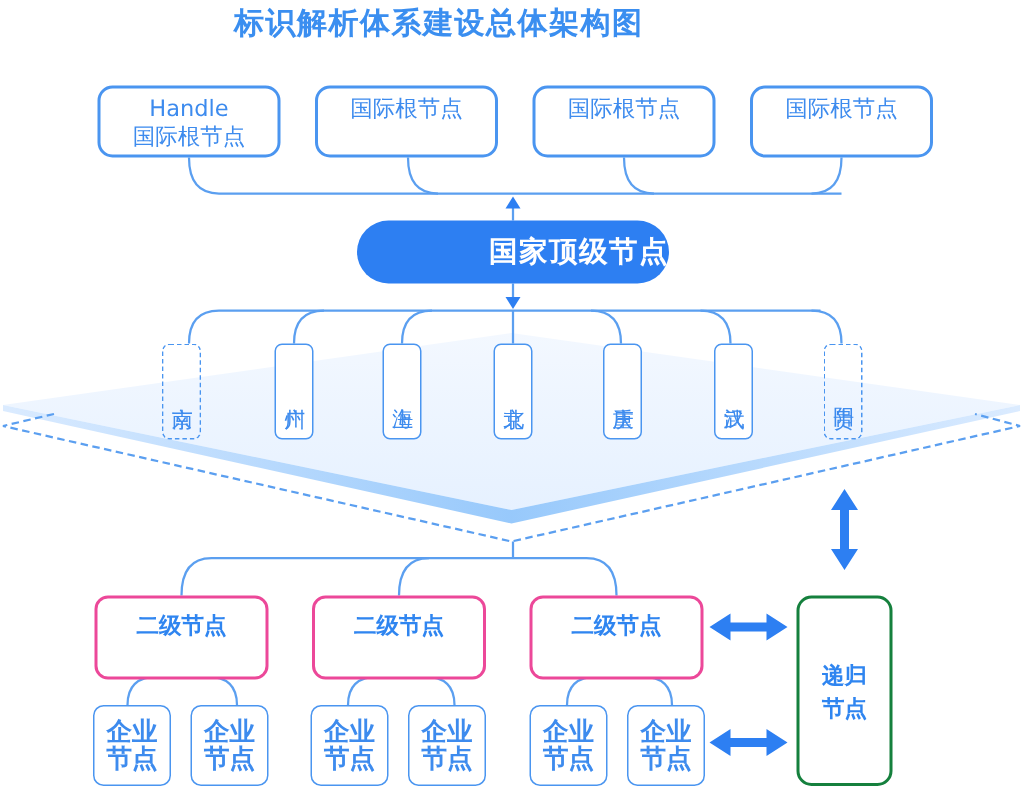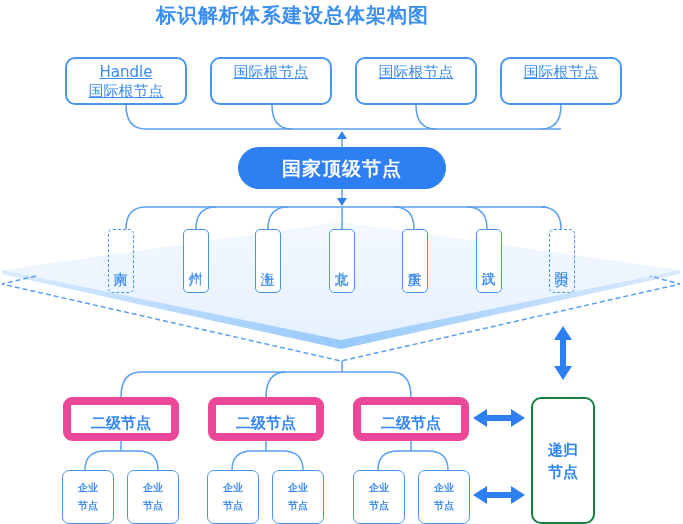--- a/index.html
+++ b/index.html
@@ -4,34 +4,34 @@
 <style>
   html, body { margin:0; padding:0; background:#ffffff; }
   body { width:683px; height:524px; position:relative; overflow:hidden;
          font-family:"DejaVu Sans","Liberation Sans",sans-serif; }
   .abs { position:absolute; }
   svg.lines { position:absolute; left:0; top:0; width:683px; height:524px; }
   .title { left:0; width:585px; top:2px; text-align:center; color:#3a8ef0;
            font-size:20px; font-weight:bold; letter-spacing:1px; }
   .root-box { width:122px; height:48px; top:57px; border:2px solid #4a95f0; border-radius:10px;
               background:#fff; box-sizing:border-box; color:#3d8bee; text-align:center;
-              font-size:15px; line-height:19px; padding-top:4px;text-decoration:underline; }
+              font-size:15px; line-height:19px; padding-top:4px; }
   .national { left:238px; top:147px; width:208px; height:42px; border-radius:21px;
               background:#2d7ff2; color:#fff; font-size:19px; font-weight:bold;
-              text-align:center; line-height:42px; letter-spacing:1px; }
+              text-align:right; line-height:42px; letter-spacing:1px; }
   .city { width:26px; height:64px; top:229px; box-sizing:border-box; border:1.5px solid #4a95f0;
           border-radius:5px; background:#fff; color:#3d8bee; font-size:14px;
           writing-mode:vertical-rl; text-align:center; line-height:24px;
           display:flex; align-items:center; justify-content:center; }
   .city.dashed { border-style:dashed; background:transparent; }
-  .second { width:116px; height:44px; top:397px; box-sizing:border-box; border:8px solid #ec4899;
+  .second { width:116px; height:56px; top:397px; box-sizing:border-box; border:2px solid #ec4899;
             border-radius:9px; background:#fff; color:#2f85f0; font-size:15px; font-weight:bold;
             text-align:center; line-height:36px; }
   .ent { width:52px; height:54px; top:470px; box-sizing:border-box; border:1.5px solid #4a95f0;
-         border-radius:7px; background:#fff; color:#3d8bee; font-size:10px; text-align:center;
+         border-radius:7px; background:#fff; color:#3d8bee; font-size:17px; text-align:center;
          line-height:18px; padding-top:8px; font-weight:bold; }
   .recursive { left:531px; top:397px; width:64px; height:127px; box-sizing:border-box;
                border:2px solid #15803d; border-radius:10px; background:#fff; color:#2f85f0;
                font-size:15px; font-weight:bold; text-align:center; line-height:22px;
                display:flex; align-items:center; justify-content:center; }
 </style>
 </head>
 <body>
 
 <svg class="lines" viewBox="0 0 683 524">

